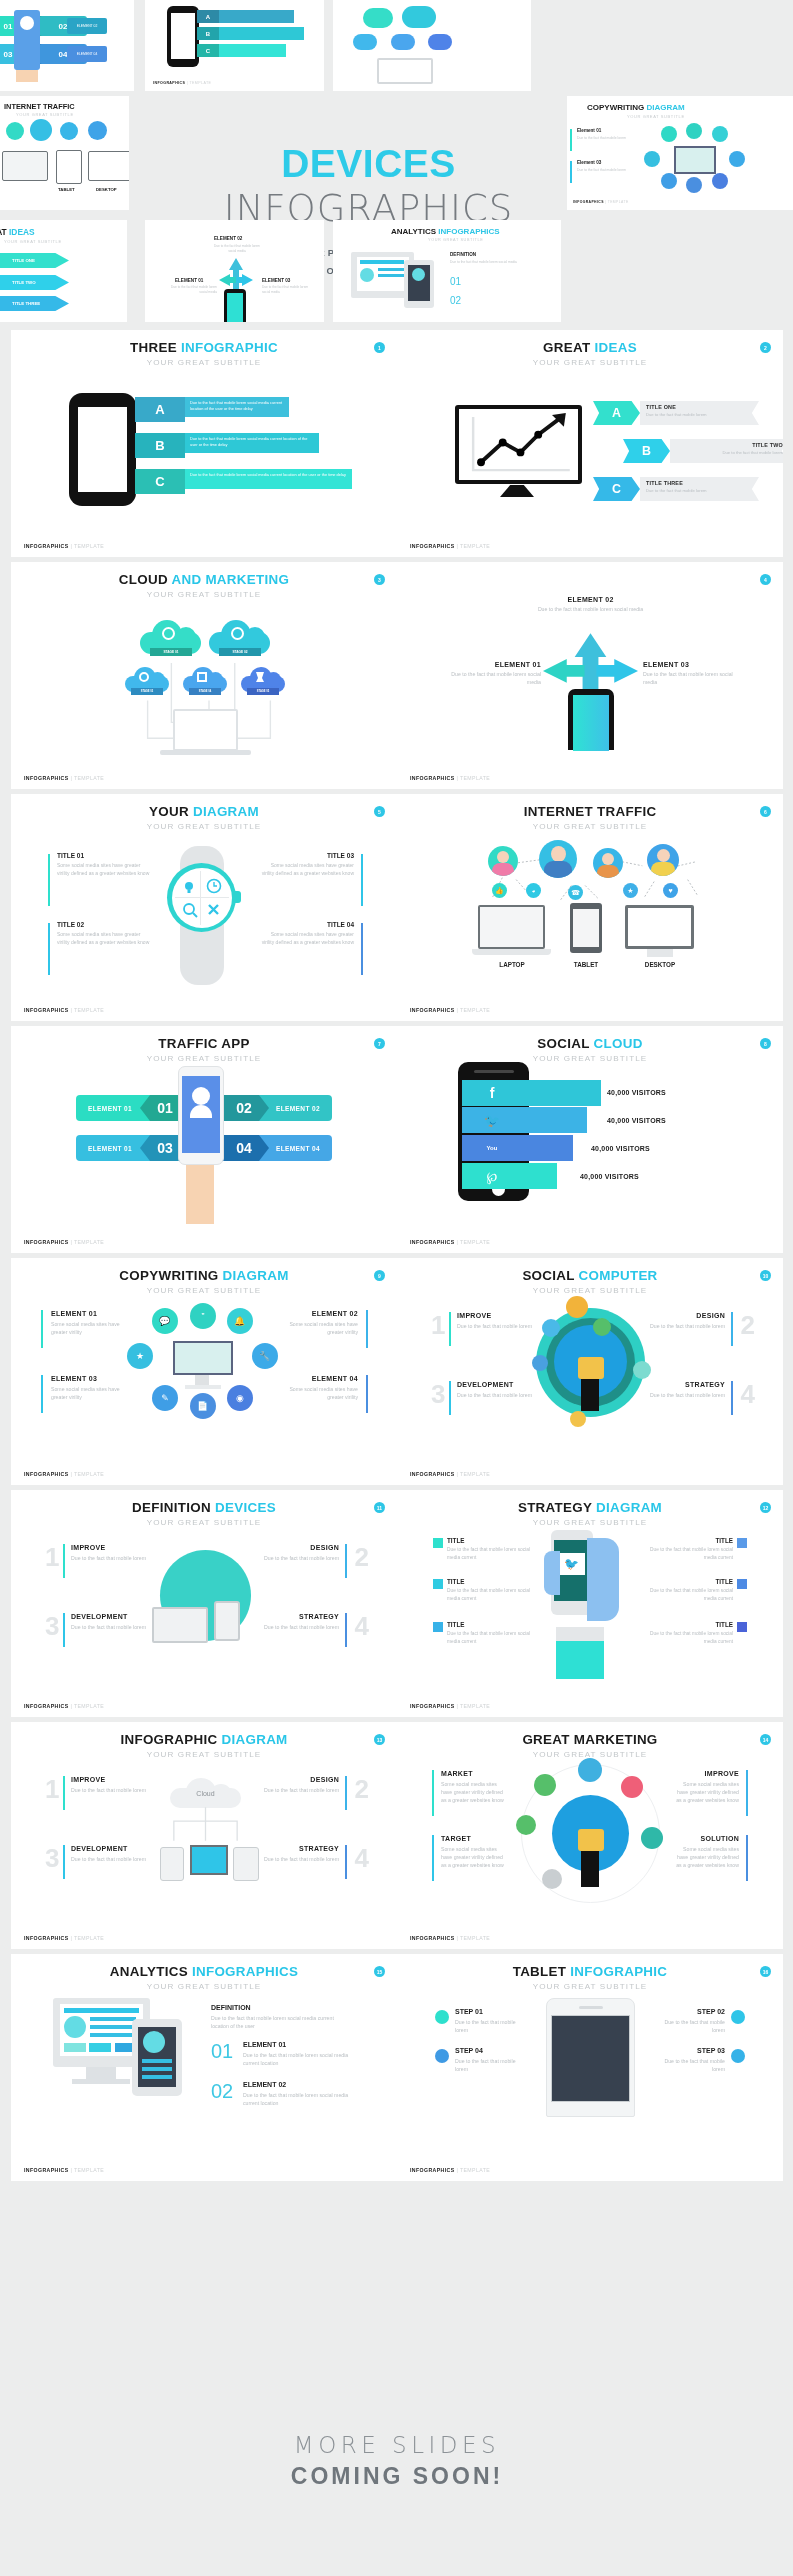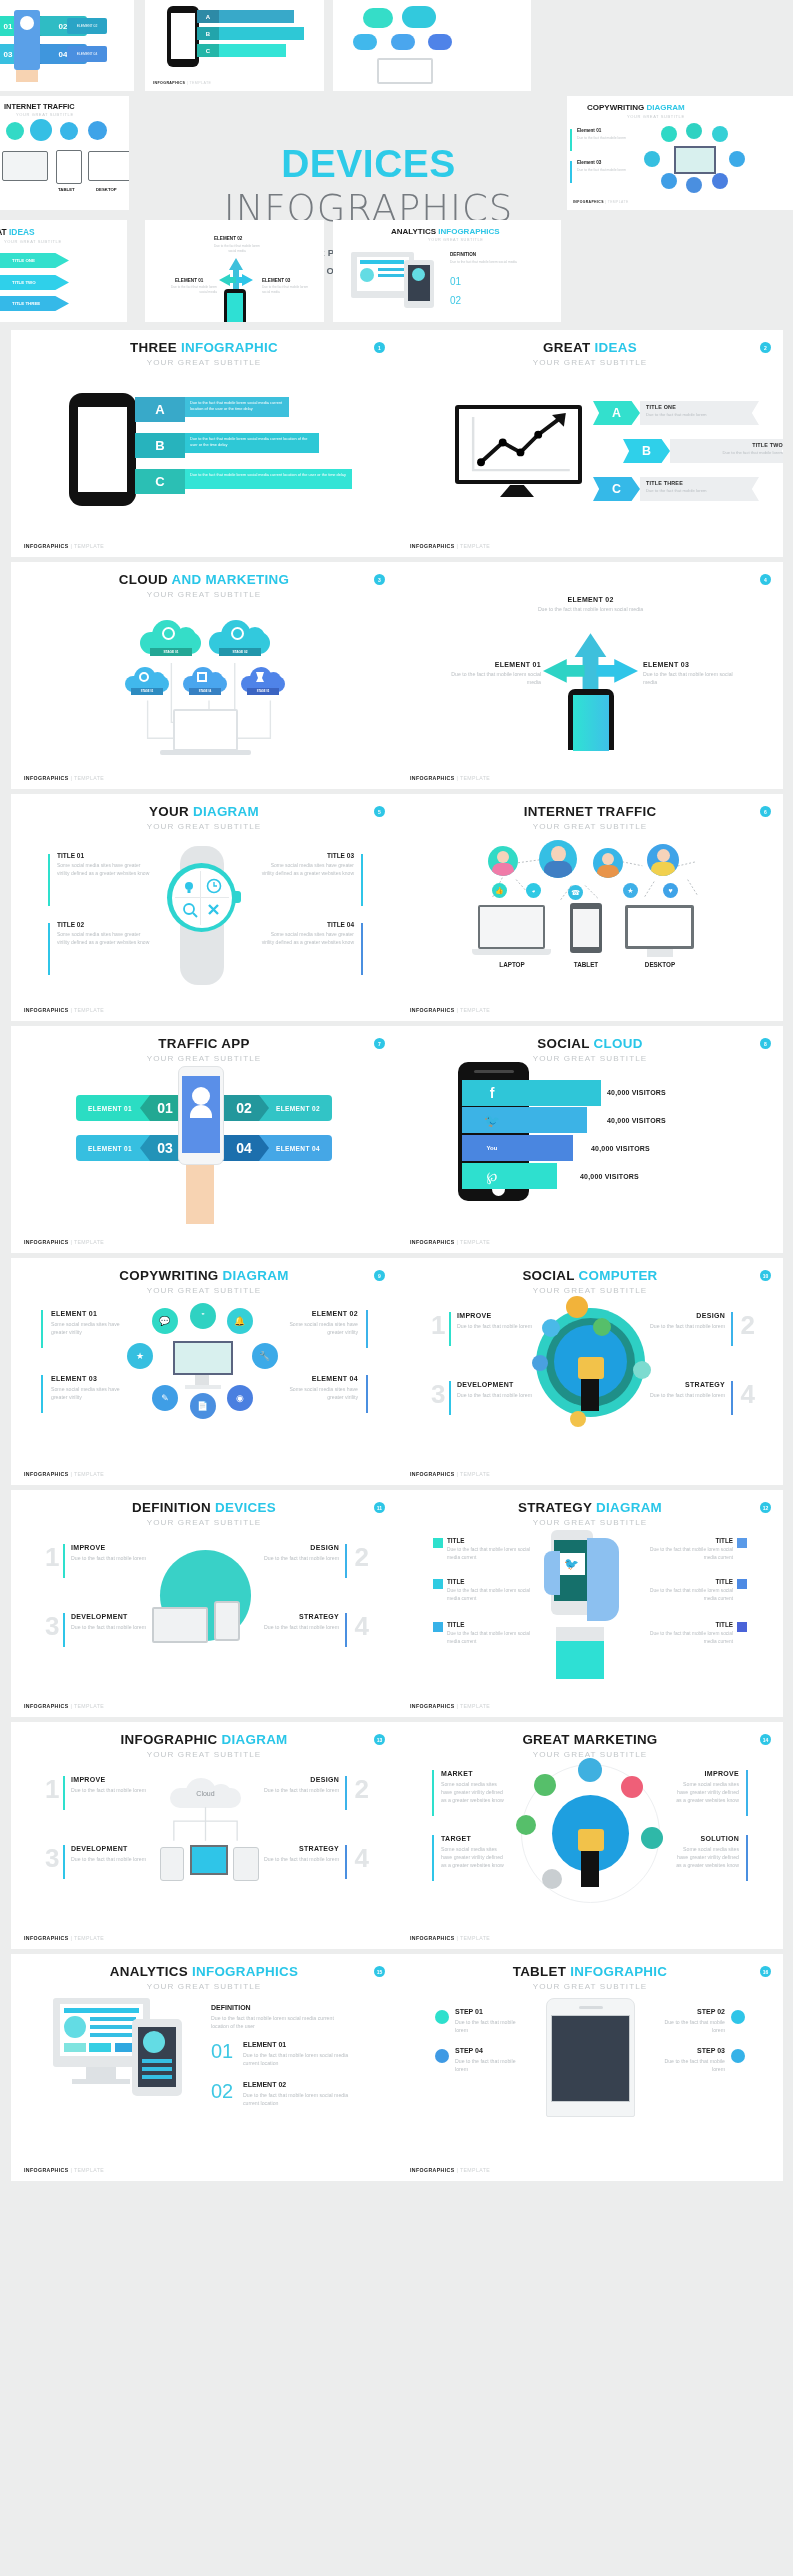--- a/index.html
+++ b/index.html
@@ -1008,15 +1008,19 @@
         <div style="position:absolute;left:154px;top:61px;width:79px;height:87px;background:#37414f;border:1px solid #c9ced1"></div>
 
         <div class="footer-logo gs-foot">
           <span class="a">INFOGRAPHICS</span>
           <span class="b">| TEMPLATE</span>
         </div>
       </div>
     </div>
   </div>
 
+  <div id="more">
+    <div class="l1">MORE SLIDES</div>
+    <div class="l2">COMING SOON!</div>
+  </div>
 
 </div>
 
 
 </body></html>

